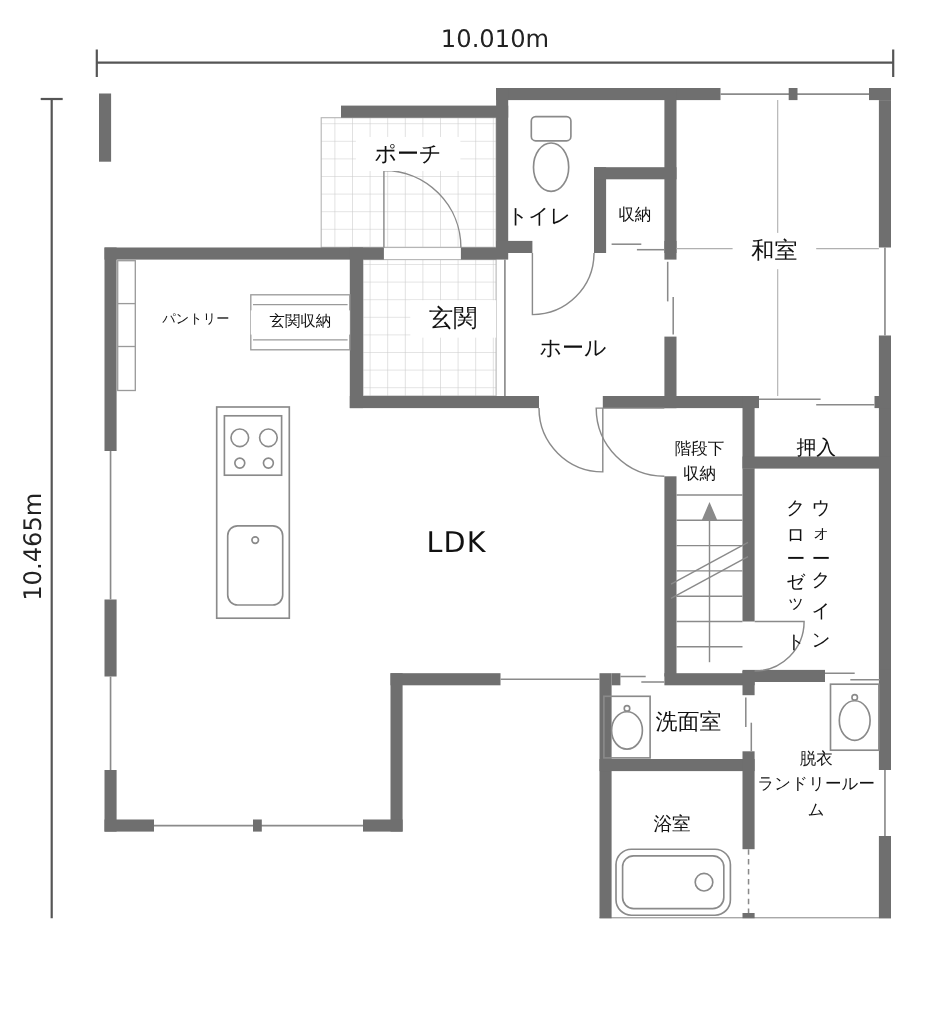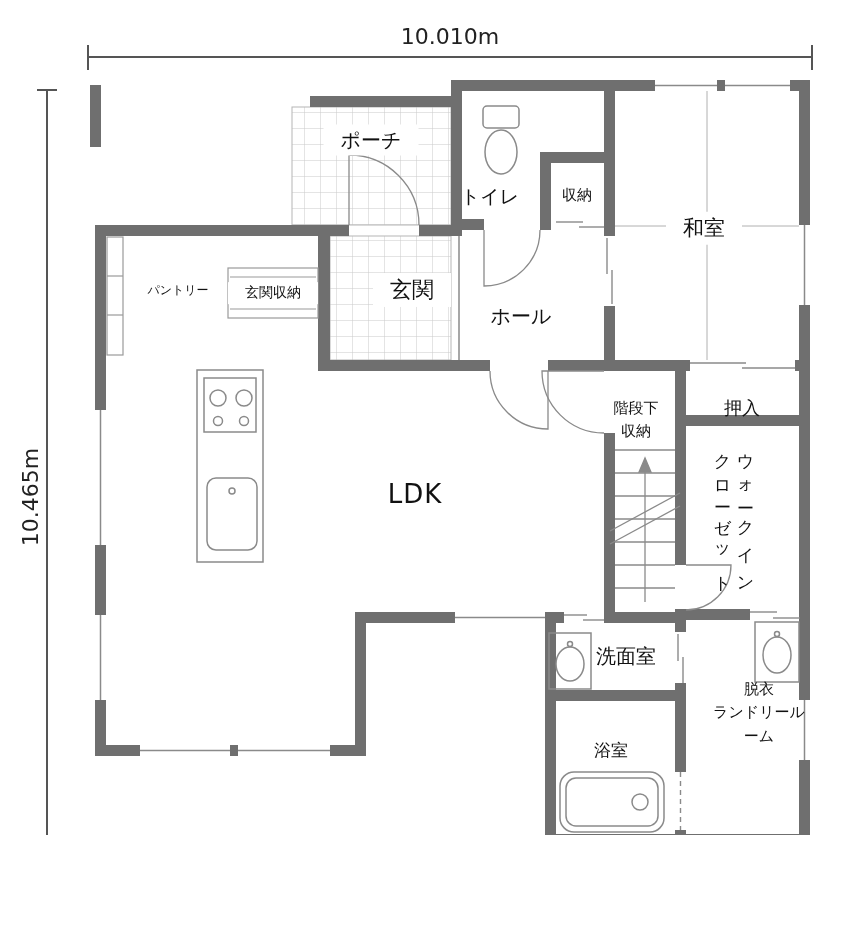--- a/index.html
+++ b/index.html
@@ -215,19 +215,19 @@
   <div class="label bg" style="left:273px;top:293px;font-size:14px;">玄関収納</div>
   <div class="label bg" style="left:376px;top:290px;font-size:22px;margin-left:36px;">玄関</div>
   <div class="label" style="left:521px;top:316px;font-size:20px;">ホール</div>
   <div class="label" style="left:742px;top:408px;font-size:18px;">押入</div>
   <div class="label" style="left:636px;top:420px;font-size:15px;">階段下
 収納</div>
   <div class="label" style="left:415px;top:494px;font-size:26px;letter-spacing:1px;">LDK</div>
   <div class="label vert" style="left:734px;top:517px;font-size:17px;">ウォークイン
 クローゼット</div>
   <div class="label" style="left:626px;top:656px;font-size:20px;">洗面室</div>
-  <div class="label" style="left:742px;top:713px;font-size:15px;margin-left:17px;">脱衣
+  <div class="label" style="left:742px;top:713px;font-size:15px;">脱衣
 ランドリールーム</div>
   <div class="label" style="left:611px;top:750px;font-size:17px;">浴室</div>
 
   <div class="label floor" style="left:783px;top:884px;">1F</div>
 
 </div>
 
 </body></html>

